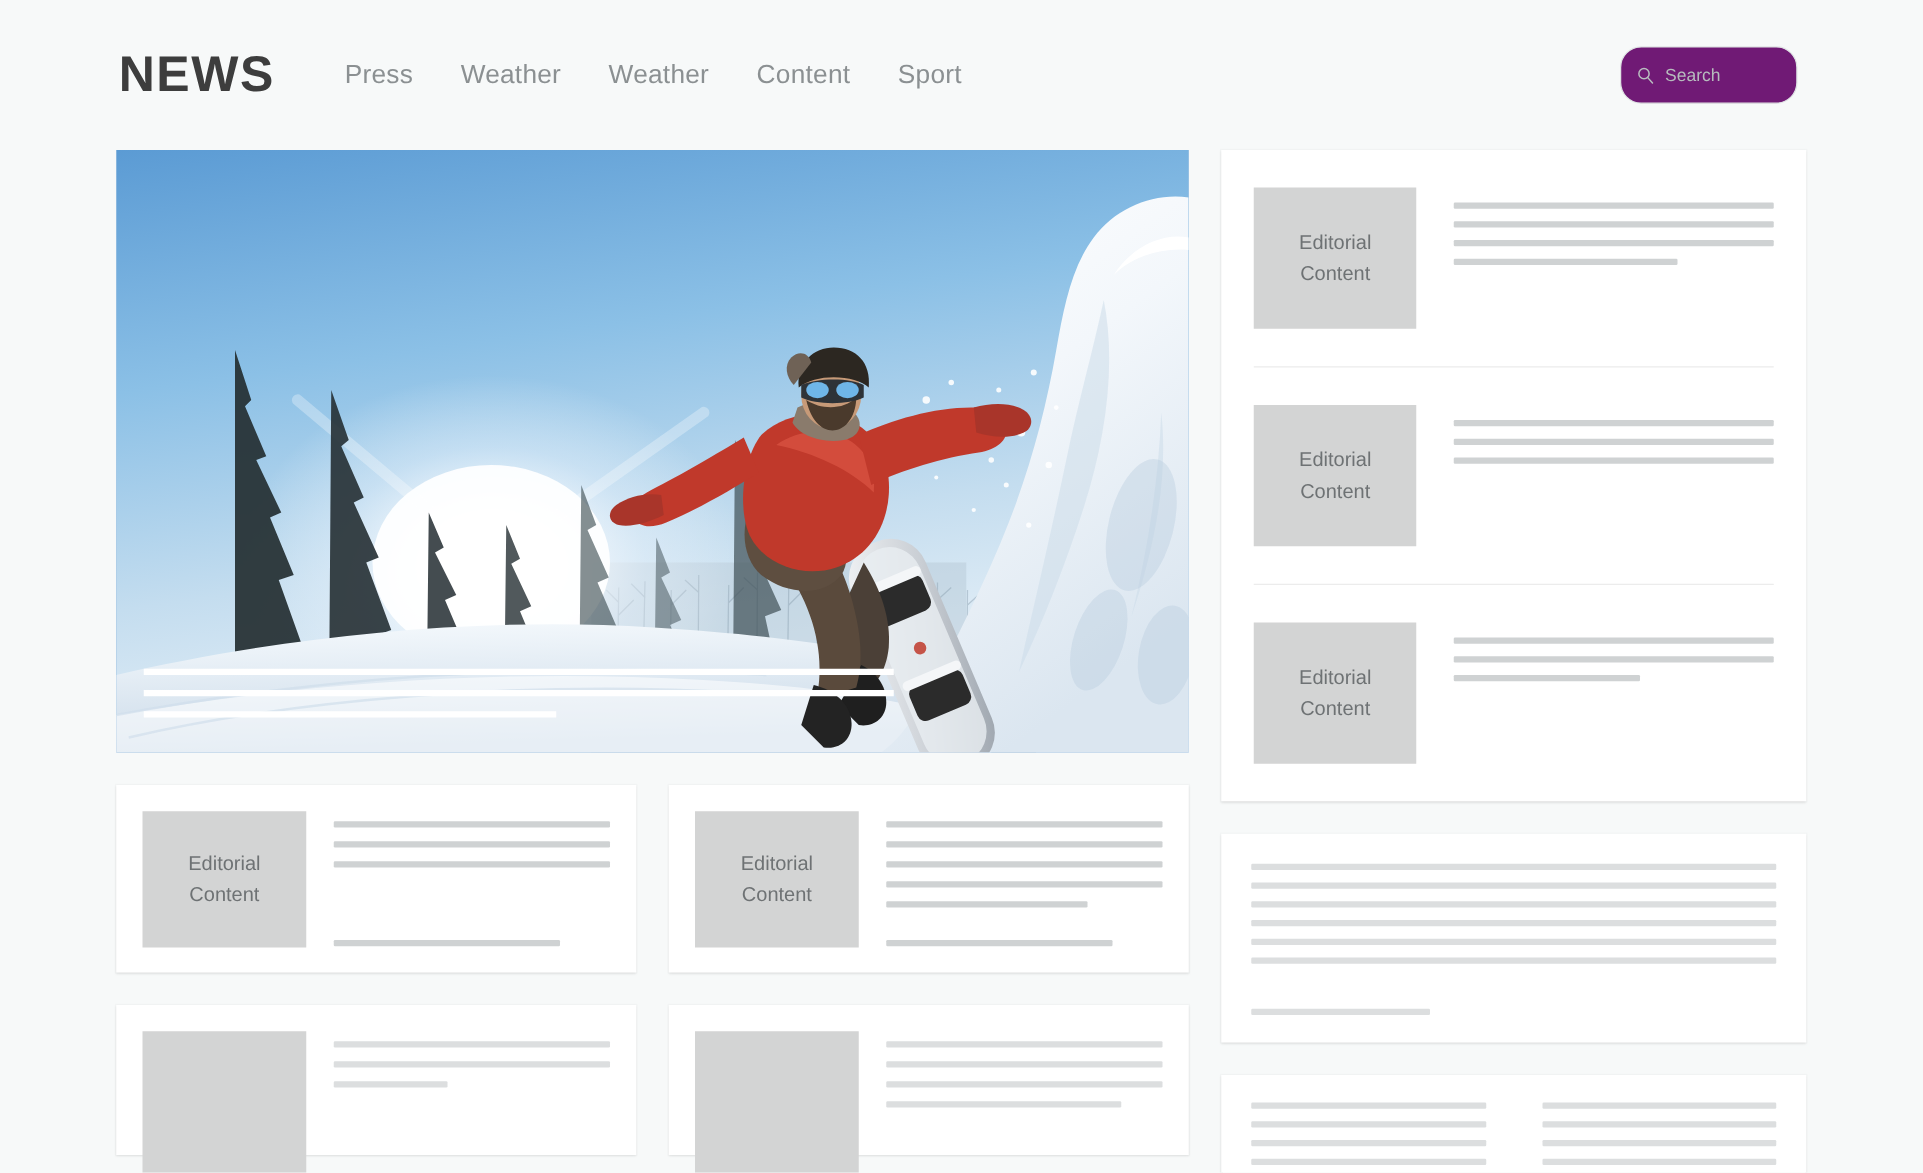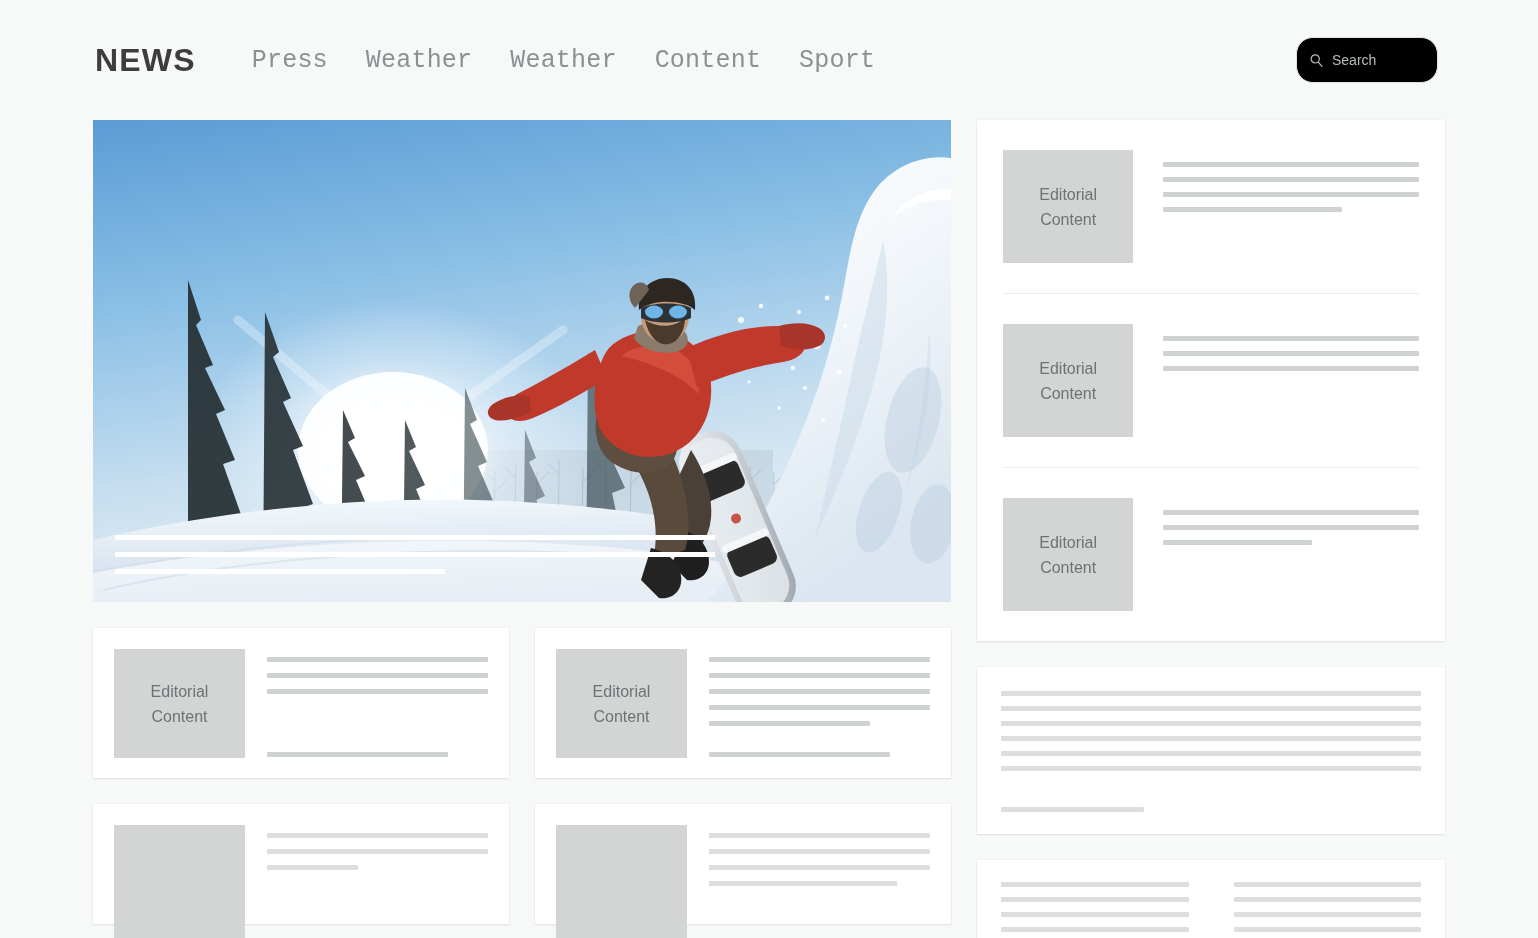--- a/index.html
+++ b/index.html
@@ -18,52 +18,51 @@
 
   
   .header {
     height: 120px;
     display: flex;
     align-items: center;
     padding: 0 100px 0 95px;
   }
 
   .brand {
-    font-size: 32px;
+    font-size: 40px;
     font-weight: bold;
     letter-spacing: 1.2px;
     color: #3d3d3d;
     margin-right: 56px;
     line-height: 1;
   }
 
   .nav {
     display: flex;
     align-items: center;
     gap: 38px;
   }
 
   .nav-link {
-    font-size: 25px;
+    font-size: 21px;
     color: #8b9092;
     text-decoration: none;
     letter-spacing: 0.2px;
-    font-family: Liberation Mono, monospace;
   }
 
   .search-wrap {
     margin-left: auto;
   }
 
   .search-box {
     width: 142px;
     height: 46px;
     border: 1px solid #dfe3e4;
     border-radius: 17px;
-    background: #000000;
+    background: #701a75;
     display: flex;
     align-items: center;
     padding: 0 12px;
     gap: 8px;
   }
 
   .search-icon { flex: 0 0 auto; display: block; }
 
   .search-input {
     border: none;

